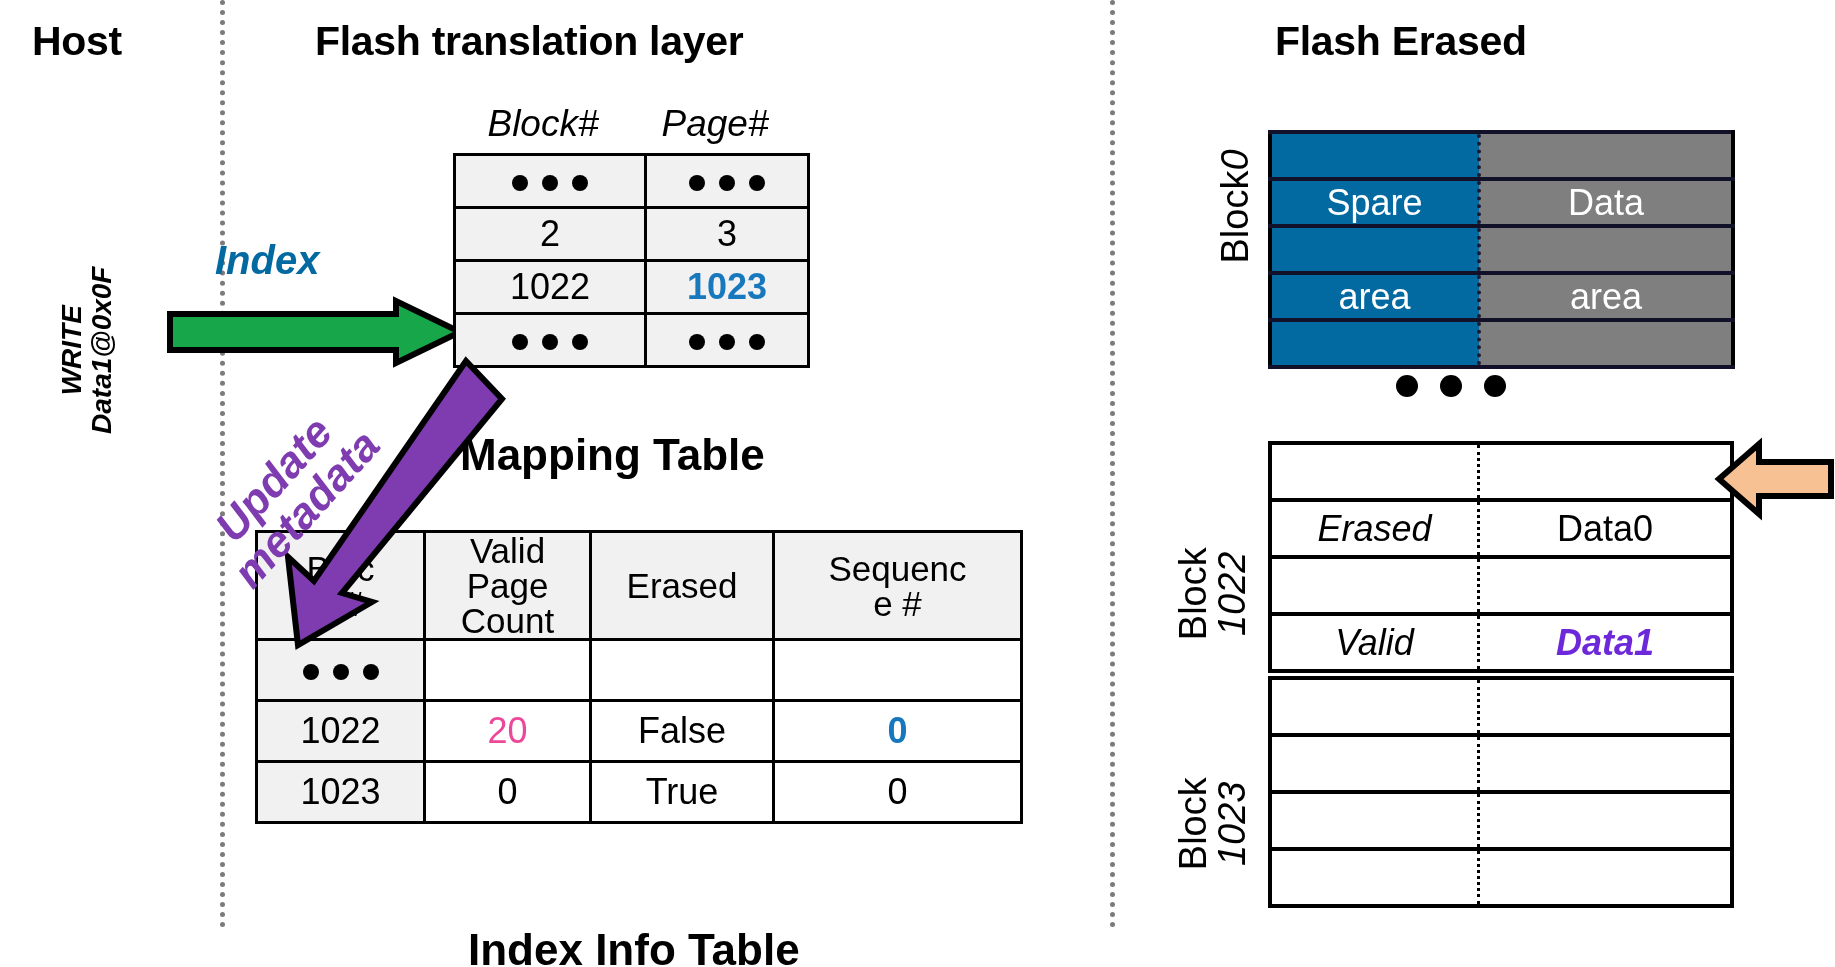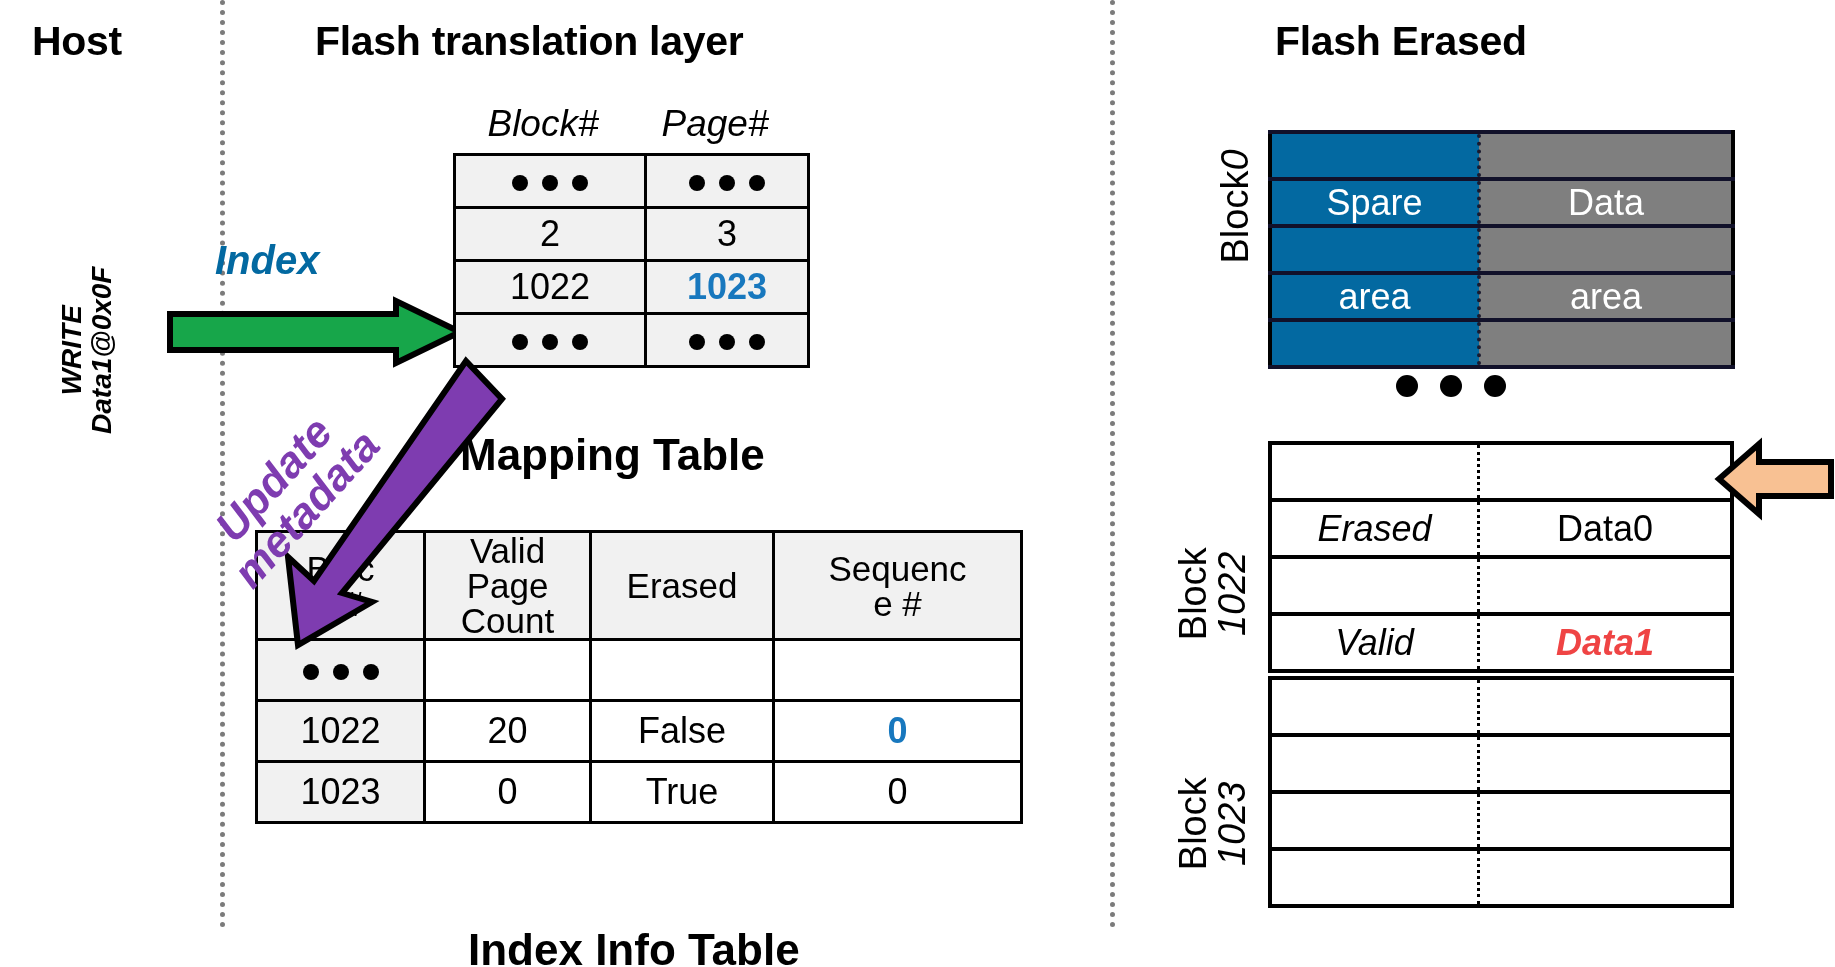--- a/index.html
+++ b/index.html
@@ -83,21 +83,21 @@
     font-size: 35px;
     height: 58px;
   }
   .bi-tbl tr.hdr td {
     background: #f1f1f1;
     height: 100px;
     font-size: 35px;
     line-height: 1.0;
   }
   .bi-tbl td.idx { background: #f1f1f1; }
-  .bi-tbl td.red { color: #000000; }
+  .bi-tbl td.red { color: #ec4899; }
   .bi-tbl td.blue { color: #1878BE; font-weight: bold; }
 
   .caption {
     font-weight: bold;
     font-size: 44px;
     white-space: nowrap;
   }
 
   
   .fs-tbl { border-collapse: collapse; table-layout: fixed; }
@@ -115,21 +115,21 @@
     border-left: 4px solid #000;
     border-right: 3px dotted #000;
   }
   .fs-tbl td.data-col {
     border-right: 4px solid #000;
   }
   .blk0 td.spare-col { background: #0369a1; border-right: 4px dotted #1a1a2e; border-top-color:#11112a; border-bottom-color:#11112a; }
   .blk0 td.data-col  { background: #7F7F7F; border-top-color:#11112a; border-bottom-color:#11112a;}
   .blk0 td { color: #fff; }
   .fs-italic { font-style: italic; }
-  .fs-blue { color: #ef4444; font-weight: bold; font-style: italic; }
+  .fs-blue { color: #6d28d9; font-weight: bold; font-style: italic; }
 
   
   .vlabel {
     transform-origin: 50% 50%;
     transform: rotate(-90deg);
     white-space: nowrap;
     font-size: 38px;
     text-align: center;
   }
   .vlabel.two {

